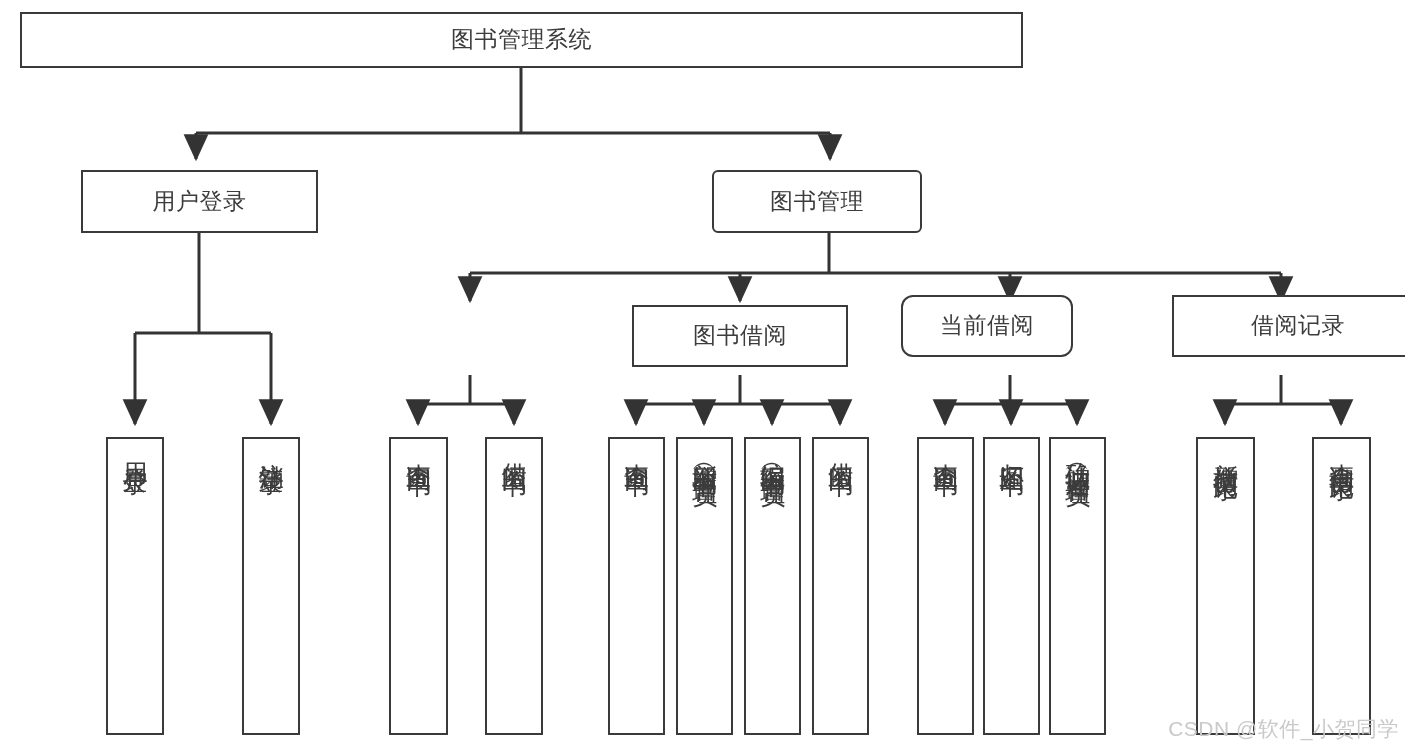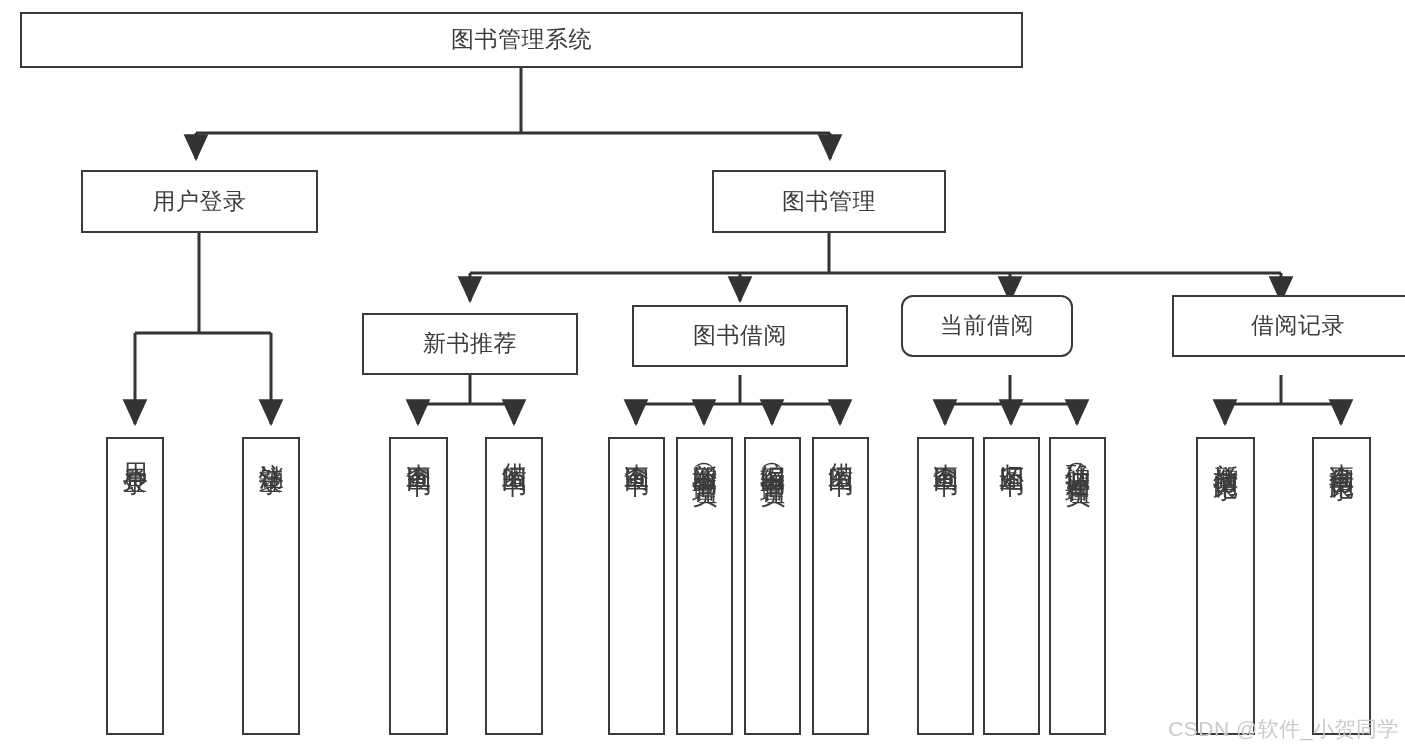--- a/index.html
+++ b/index.html
@@ -125,27 +125,24 @@
     </g>
   </svg>
 
   <div class="node root horiz" style="left:20px;top:12px;width:1003px;height:56px;">
     <span class="label">图书管理系统</span>
   </div>
 
   <div class="node horiz" style="left:81px;top:170px;width:237px;height:63px;">
     <span class="label">用户登录</span>
   </div>
-  <div class="node horiz" style="left:712px;top:170px;width:234px;height:63px;">
+  <div class="node horiz" style="left:712px;top:170px;width:210px;height:63px;border-radius:6px;">
     <span class="label">图书管理</span>
   </div>
 
-  <div class="node horiz" style="left:362px;top:313px;width:216px;height:62px;">
-    <span class="label">新书推荐</span>
-  </div>
   <div class="node horiz" style="left:632px;top:305px;width:216px;height:62px;">
     <span class="label">图书借阅</span>
   </div>
   <div class="node horiz" style="left:901px;top:295px;width:172px;height:62px;border-radius:12px;">
     <span class="label">当前借阅</span>
   </div>
   <div class="node horiz" style="left:1172px;top:295px;width:252px;height:62px;">
     <span class="label">借阅记录</span>
   </div>
 

